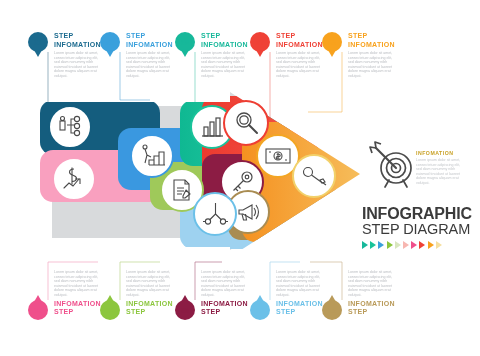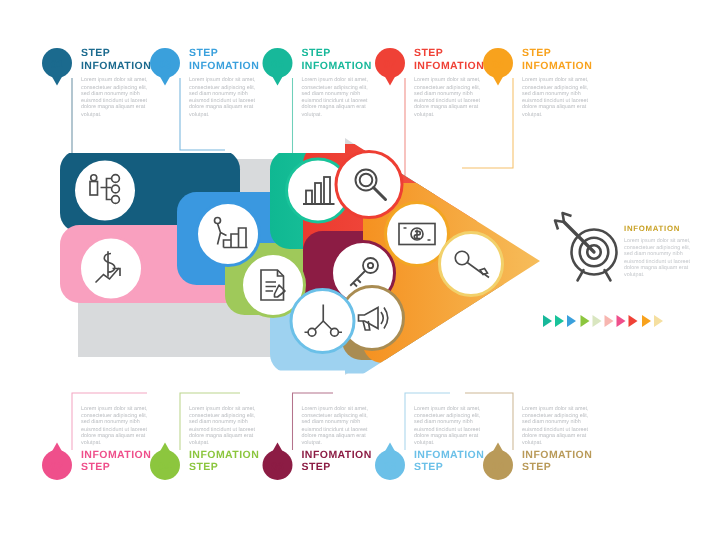--- a/index.html
+++ b/index.html
@@ -266,20 +266,22 @@
         <path d="M8,10 l-1,-6 l6,2 M8,10 l-6,-1 l2,6" stroke-linejoin="round"></path>
       </svg>
     </div>
 
     <div style="position:absolute;left:56px;top:12px;">
       <div class="logo-info-h">INFOMATION</div>
       <div class="logo-info-b">Lorem ipsum dolor sit amet, consectetuer adipiscing elit, sed diam nonummy nibh euismod tincidunt ut laoreet dolore magna aliquam erat volutpat.</div>
     </div>
 
     <div style="position:absolute;left:2px;top:68px;">
+      <div class="logo-title1">INFOGRAPHIC</div>
+      <div class="logo-title2">STEP DIAGRAM</div>
       <div class="tri-row">
         <i class="tri" style="color:#17b89a"></i>
         <i class="tri" style="color:#19c39a"></i>
         <i class="tri" style="color:#3aa0dc"></i>
         <i class="tri" style="color:#8cc63e"></i>
         <i class="tri" style="color:#d9e6c0"></i>
         <i class="tri" style="color:#f7b6b0"></i>
         <i class="tri" style="color:#ef4f8b"></i>
         <i class="tri" style="color:#ef4136"></i>
         <i class="tri" style="color:#f8a21d"></i>

